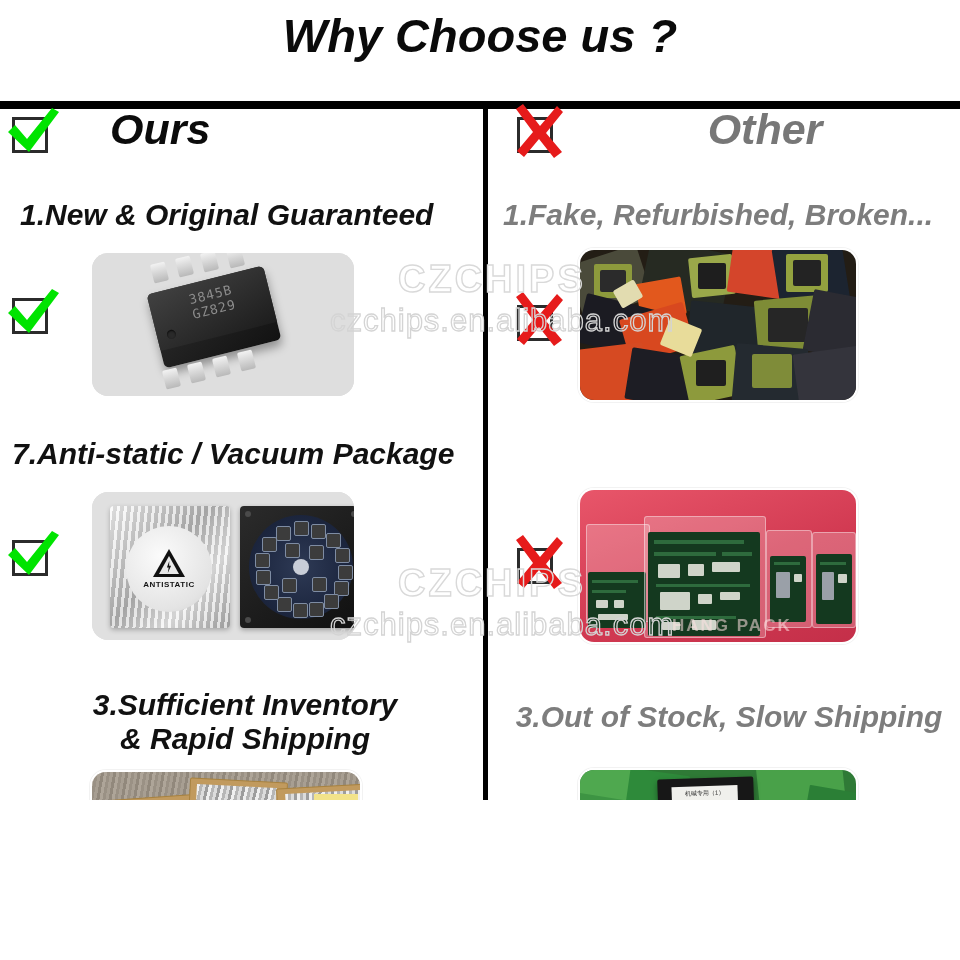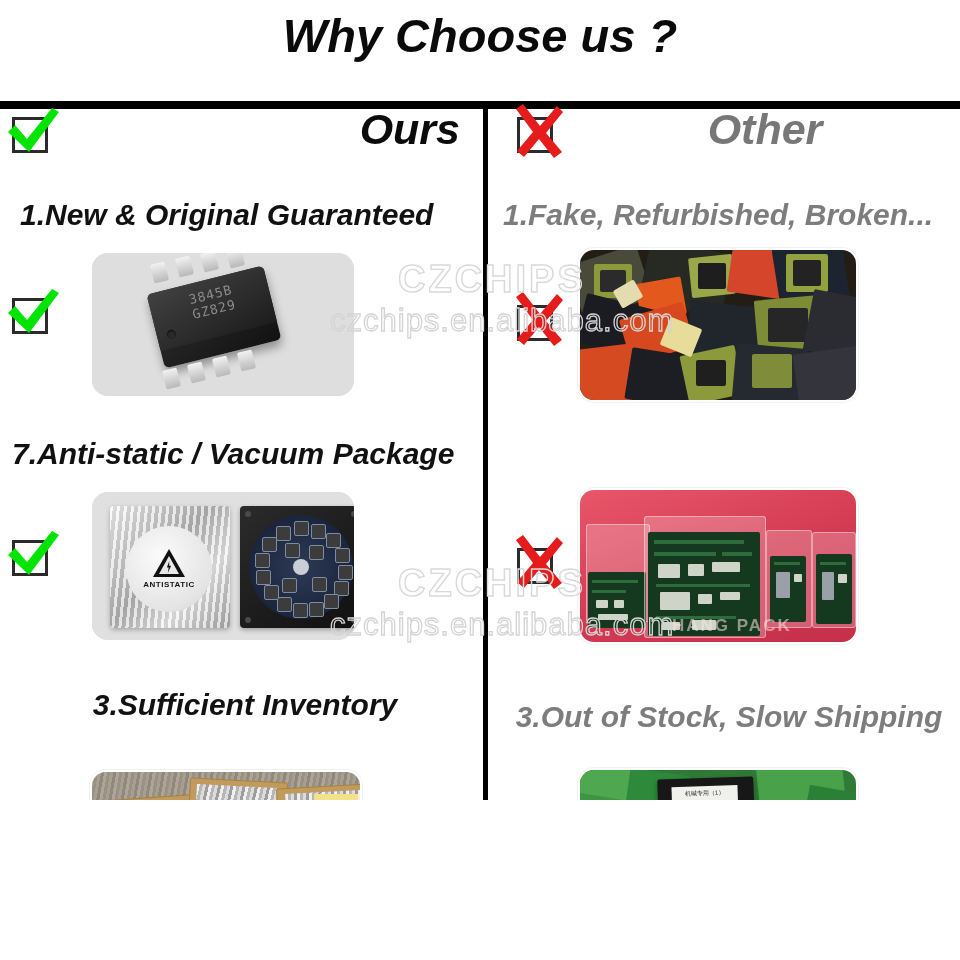--- a/index.html
+++ b/index.html
@@ -21,21 +21,21 @@
     letter-spacing:0px;color:#0a0a0a;
     font-family:"Liberation Sans","DejaVu Sans",sans-serif;
   }
 
   
   .hrule{position:absolute;left:0;top:101px;width:960px;height:8px;background:#000;}
   .vrule{position:absolute;left:483px;top:109px;width:5px;height:851px;background:#000;}
 
   
   .hdr-ours{
-    position:absolute;left:110px;top:105px;width:350px;text-align:right;
+    position:absolute;left:110px;top:105px;width:350px;text-align:left;
     font-size:43px;font-weight:bold;font-style:italic;color:#0b0b0b;
   }
   .hdr-other{
     position:absolute;left:600px;top:105px;width:330px;text-align:center;
     font-size:43px;font-weight:bold;font-style:italic;color:#777777;
   }
 
   
   .markbox{position:absolute;width:44px;height:44px;}
   .markbox .sqr{
@@ -359,20 +359,21 @@
         <div class="trace" style="left:4px;top:8px;width:26px;height:3px;"></div>
         <div class="pad" style="left:6px;top:18px;width:12px;height:28px;background:#9aa0a8;"></div>
         <div class="pad" style="left:22px;top:20px;width:9px;height:9px;"></div>
       </div>
       <div class="hangpack">HANG PACK</div>
     </div>
   </div>
 
   <div class="row-head left" style="left:20px;top:688px;width:450px;font-size:30px;text-align:center;">
     <div>3.Sufficient Inventory</div>
+    <div>&amp; Rapid Shipping</div>
   </div>
   <div class="row-head right" style="left:500px;top:700px;width:458px;font-size:30px;text-align:center;">3.Out of Stock, Slow Shipping</div>
 
   <div class="markbox" style="left:8px;top:822px;">
     <div class="sqr"></div>
     <svg viewBox="0 0 60 62">
       <path d="M6 32 L13 25 L25 39 L50 8 L57 12 L27 52 Z" fill="#00e400"></path>
     </svg>
   </div>
   <div class="markbox" style="left:513px;top:824px;">

